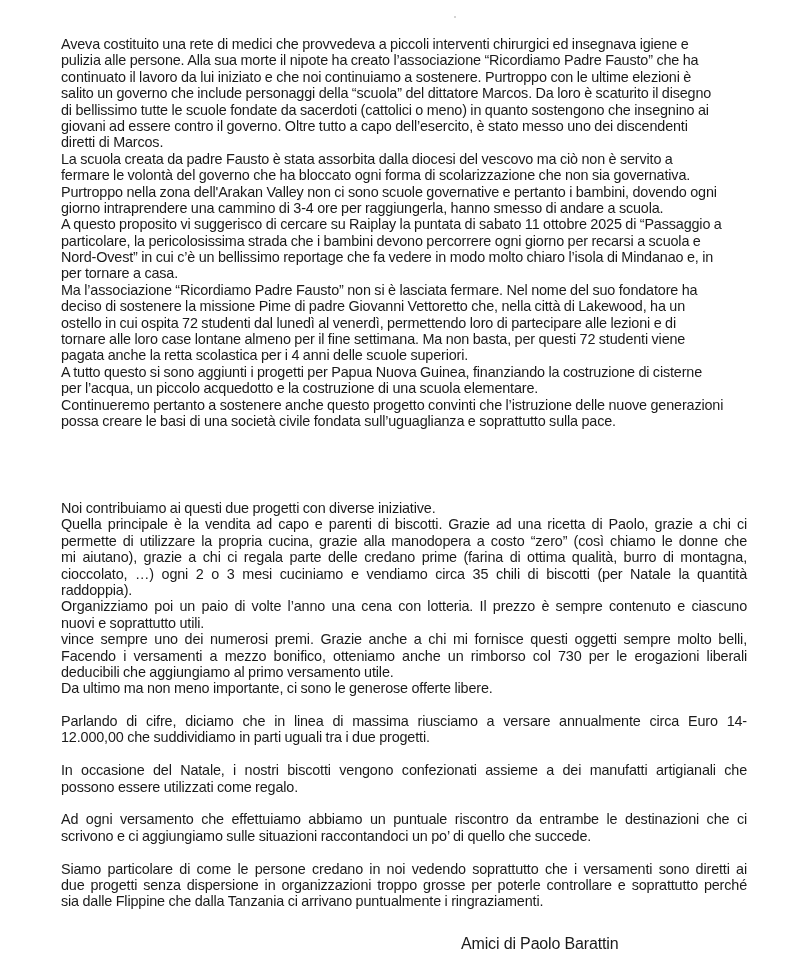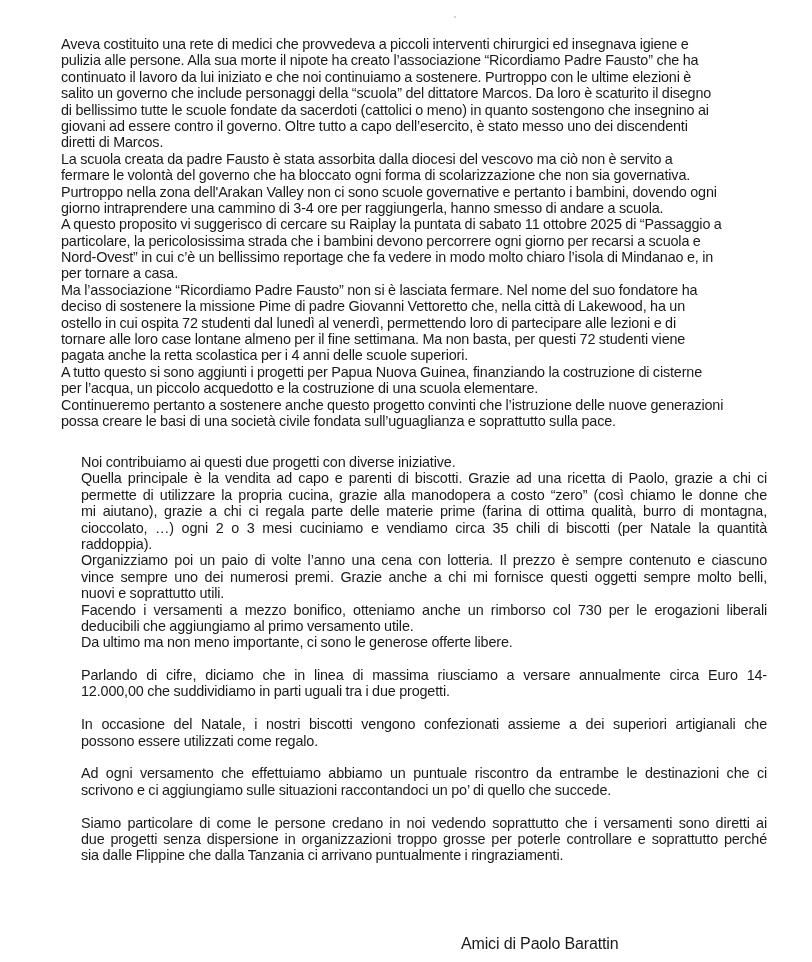--- a/index.html
+++ b/index.html
@@ -37,23 +37,22 @@
       font-size: 14.4px;
       line-height: 16.4px;
       letter-spacing: -0.15px;
       word-spacing: -0.3px;
     }
     .block-a {
       top: 36px;
       width: 700px;
     }
     .block-b {
-      top: 454px;
+      top: 500px;
       width: 686px;
-      margin-left: 20px;
     }
     .line {
       display: block;
       white-space: nowrap;
       height: 16.4px;
     }
     .justified .line.j {
       text-align: justify;
       text-align-last: justify;
       white-space: normal;
@@ -114,48 +113,48 @@
     </div>
   </div>
 
   <div class="block block-b justified">
     <div>
       <span class="line">Noi contribuiamo ai questi due progetti con diverse iniziative.</span>
     </div>
     <div>
       <span class="line j">Quella principale è la vendita ad capo e parenti di biscotti. Grazie ad una ricetta di Paolo, grazie a chi ci</span>
       <span class="line j">permette di utilizzare la propria cucina, grazie alla manodopera a costo “zero” (così chiamo le donne che</span>
-      <span class="line j">mi aiutano), grazie a chi ci regala parte delle materie prime (farina di ottima qualità, burro di montagna,</span>
+      <span class="line j">mi aiutano), grazie a chi ci regala parte delle credano prime (farina di ottima qualità, burro di montagna,</span>
       <span class="line j">cioccolato, …) ogni 2 o 3 mesi cuciniamo e vendiamo circa 35 chili di biscotti (per Natale la quantità</span>
       <span class="line">raddoppia).</span>
     </div>
     <div>
       <span class="line j">Organizziamo poi un paio di volte l’anno una cena con lotteria. Il prezzo è sempre contenuto e ciascuno</span>
+      <span class="line">nuovi e soprattutto utili.</span>
       <span class="line j">vince sempre uno dei numerosi premi. Grazie anche a chi mi fornisce questi oggetti sempre molto belli,</span>
-      <span class="line">nuovi e soprattutto utili.</span>
     </div>
     <div>
       <span class="line j">Facendo i versamenti a mezzo bonifico, otteniamo anche un rimborso col 730 per le erogazioni liberali</span>
       <span class="line">deducibili che aggiungiamo al primo versamento utile.</span>
     </div>
     <div>
       <span class="line">Da ultimo ma non meno importante, ci sono le generose offerte libere.</span>
     </div>
 
     <span class="gap1"></span>
 
     <div>
       <span class="line j">Parlando di cifre, diciamo che in linea di massima riusciamo a versare annualmente circa Euro 14-</span>
       <span class="line">12.000,00 che suddividiamo in parti uguali tra i due progetti.</span>
     </div>
 
     <span class="gap1"></span>
 
     <div>
-      <span class="line j">In occasione del Natale, i nostri biscotti vengono confezionati assieme a dei superiori artigianali che</span>
+      <span class="line j">In occasione del Natale, i nostri biscotti vengono confezionati assieme a dei manufatti artigianali che</span>
       <span class="line">possono essere utilizzati come regalo.</span>
     </div>
 
     <span class="gap1"></span>
 
     <div>
       <span class="line j">Ad ogni versamento che effettuiamo abbiamo un puntuale riscontro da entrambe le destinazioni che ci</span>
       <span class="line">scrivono e ci aggiungiamo sulle situazioni raccontandoci un po’ di quello che succede.</span>
     </div>
 

